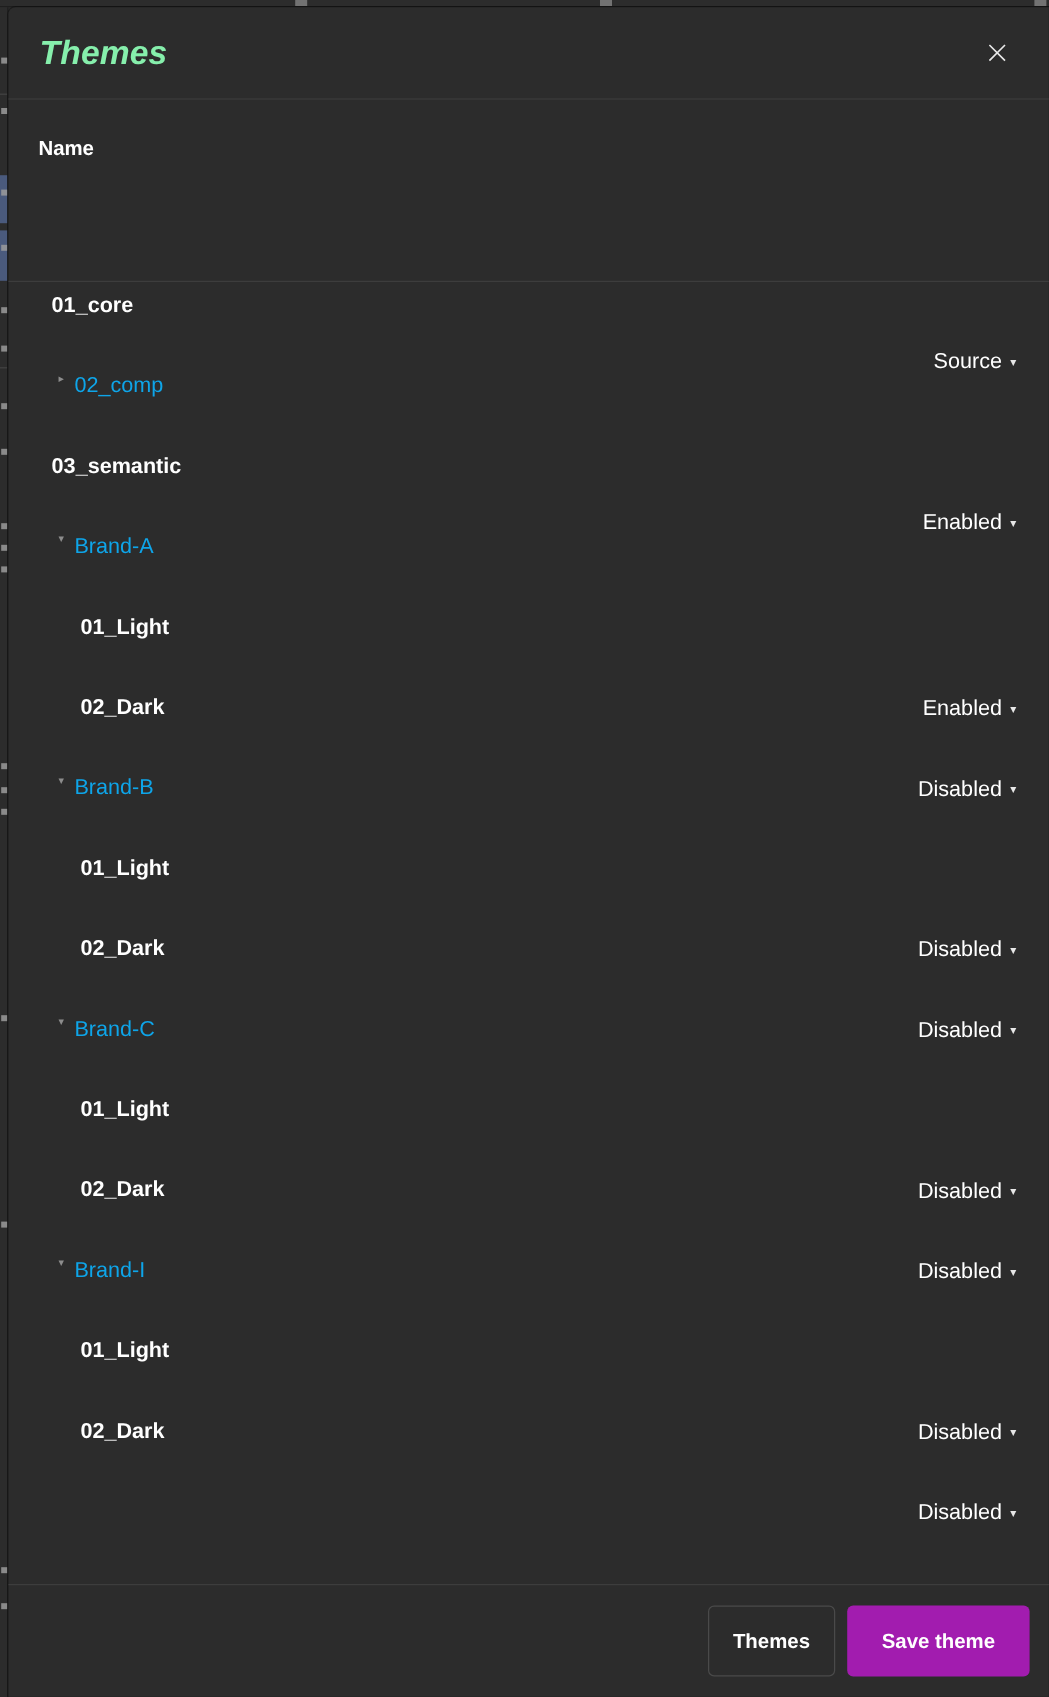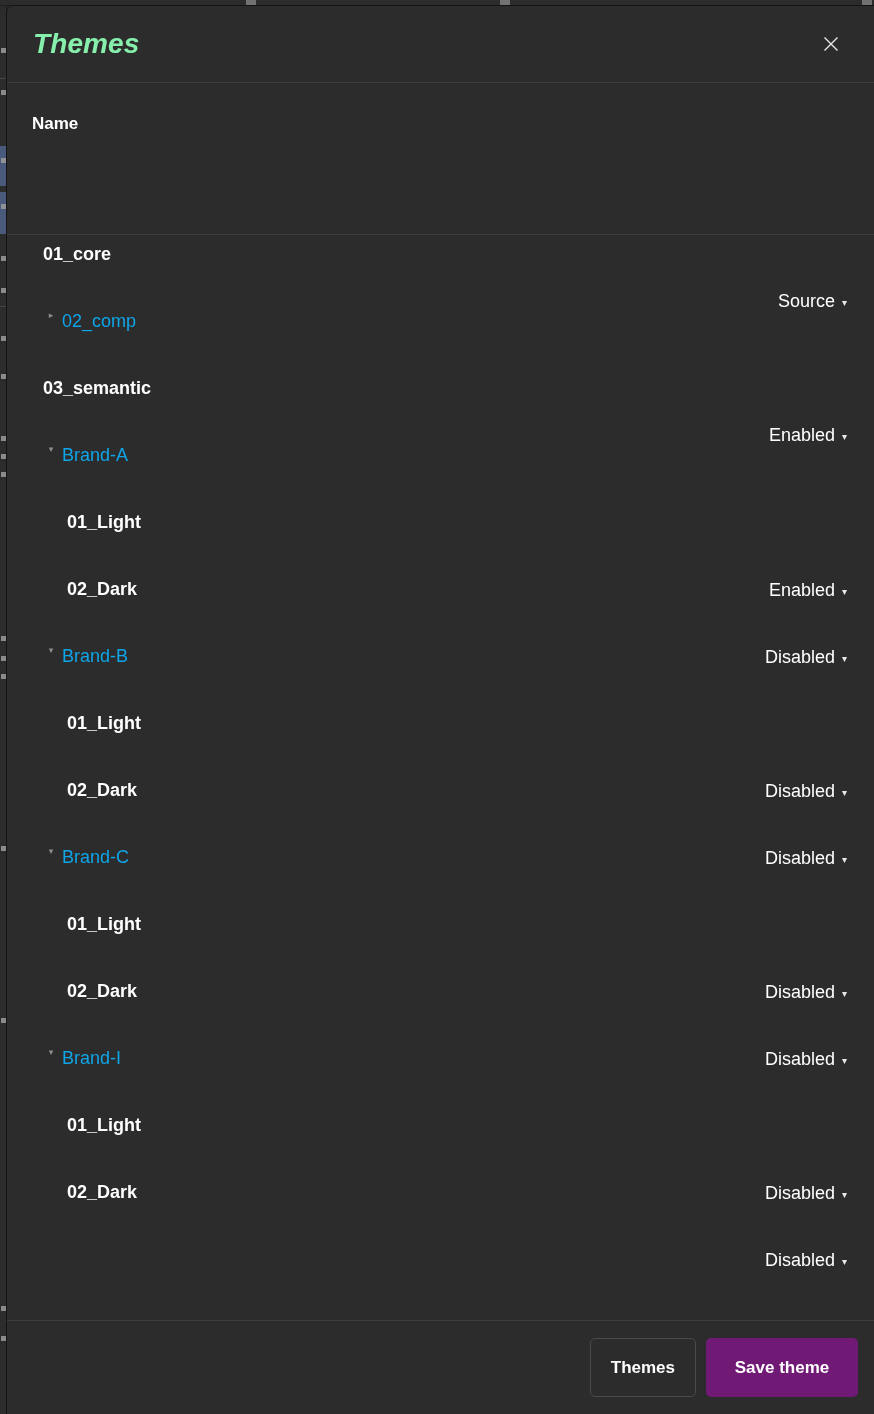--- a/index.html
+++ b/index.html
@@ -364,16 +364,16 @@
         <span class="row-label">02_Dark</span>
         <span class="row-status">
           <span>Disabled</span>
           <span class="caret">▾</span>
         </span>
       </div>
     </div>
 
   <div id="modal-footer">
     <button class="btn" id="delete-button">Themes</button>
-    <button class="btn" id="save-theme-button" style="background: #701a75;">Save theme</button>
+    <button class="btn" id="save-theme-button" style="background: #a21caf;">Save theme</button>
   </div>
 
 </div>
 
 </body></html>

